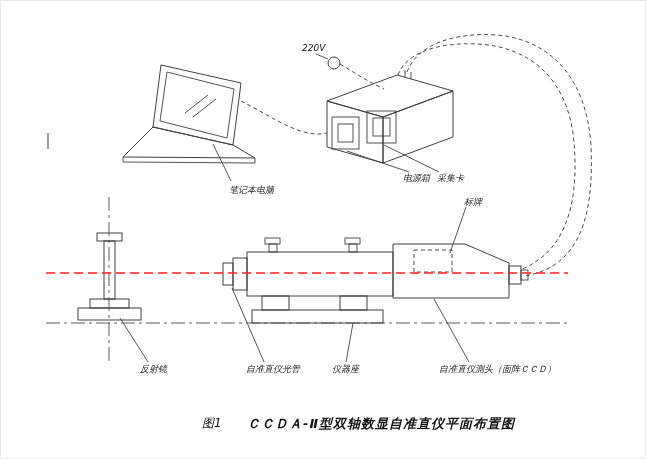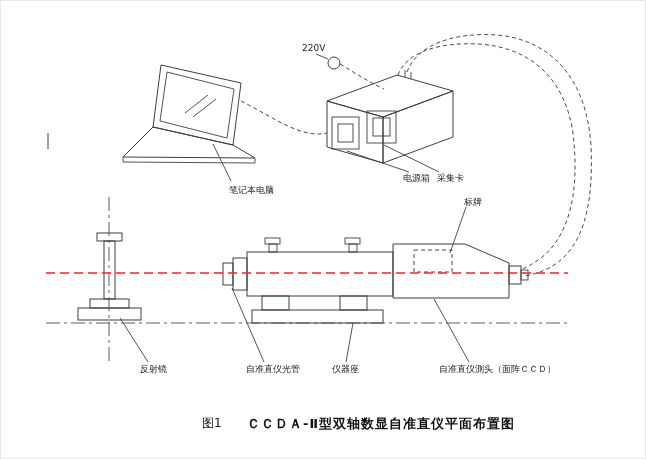--- a/index.html
+++ b/index.html
@@ -1,17 +1,17 @@
 <!DOCTYPE html>
 <html><head>
 <meta charset="utf-8">
 <style>
   html,body{margin:0;padding:0;background:#ffffff;}
   body{width:646px;height:459px;font-family:"DejaVu Sans",sans-serif;overflow:hidden;}
-  .stage{width:646px;height:459px;position:relative;background:#fff;border:1px solid #e8e8e8;box-sizing:border-box;}
+  .stage{width:646px;height:459px;position:relative;background:#fff;border:1px solid #e8e8e8;box-sizing:border-box;font-style:italic;}
   svg{display:block;}
   .ln{fill:none;stroke:#3f3f3f;stroke-width:1;stroke-linejoin:miter;stroke-linecap:butt;}
   .thin{stroke-width:0.9;}
   .cable{fill:none;stroke:#4a4a4a;stroke-width:1;stroke-dasharray:4 3;}
   .nameplate{fill:none;stroke:#4a4a4a;stroke-width:1;stroke-dasharray:4 3;}
   .dashdot{fill:none;stroke:#4a4a4a;stroke-width:0.9;stroke-dasharray:14 4 3 4;}
   .axis{fill:none;stroke-width:1.3;stroke-dasharray:9 5;}
   .lbl{font-size:9px;fill:#1a1a1a;}
   .figno{font-size:12px;fill:#111;}
   .figtitle{font-size:13px;font-weight:bold;fill:#111;letter-spacing:1px;}

